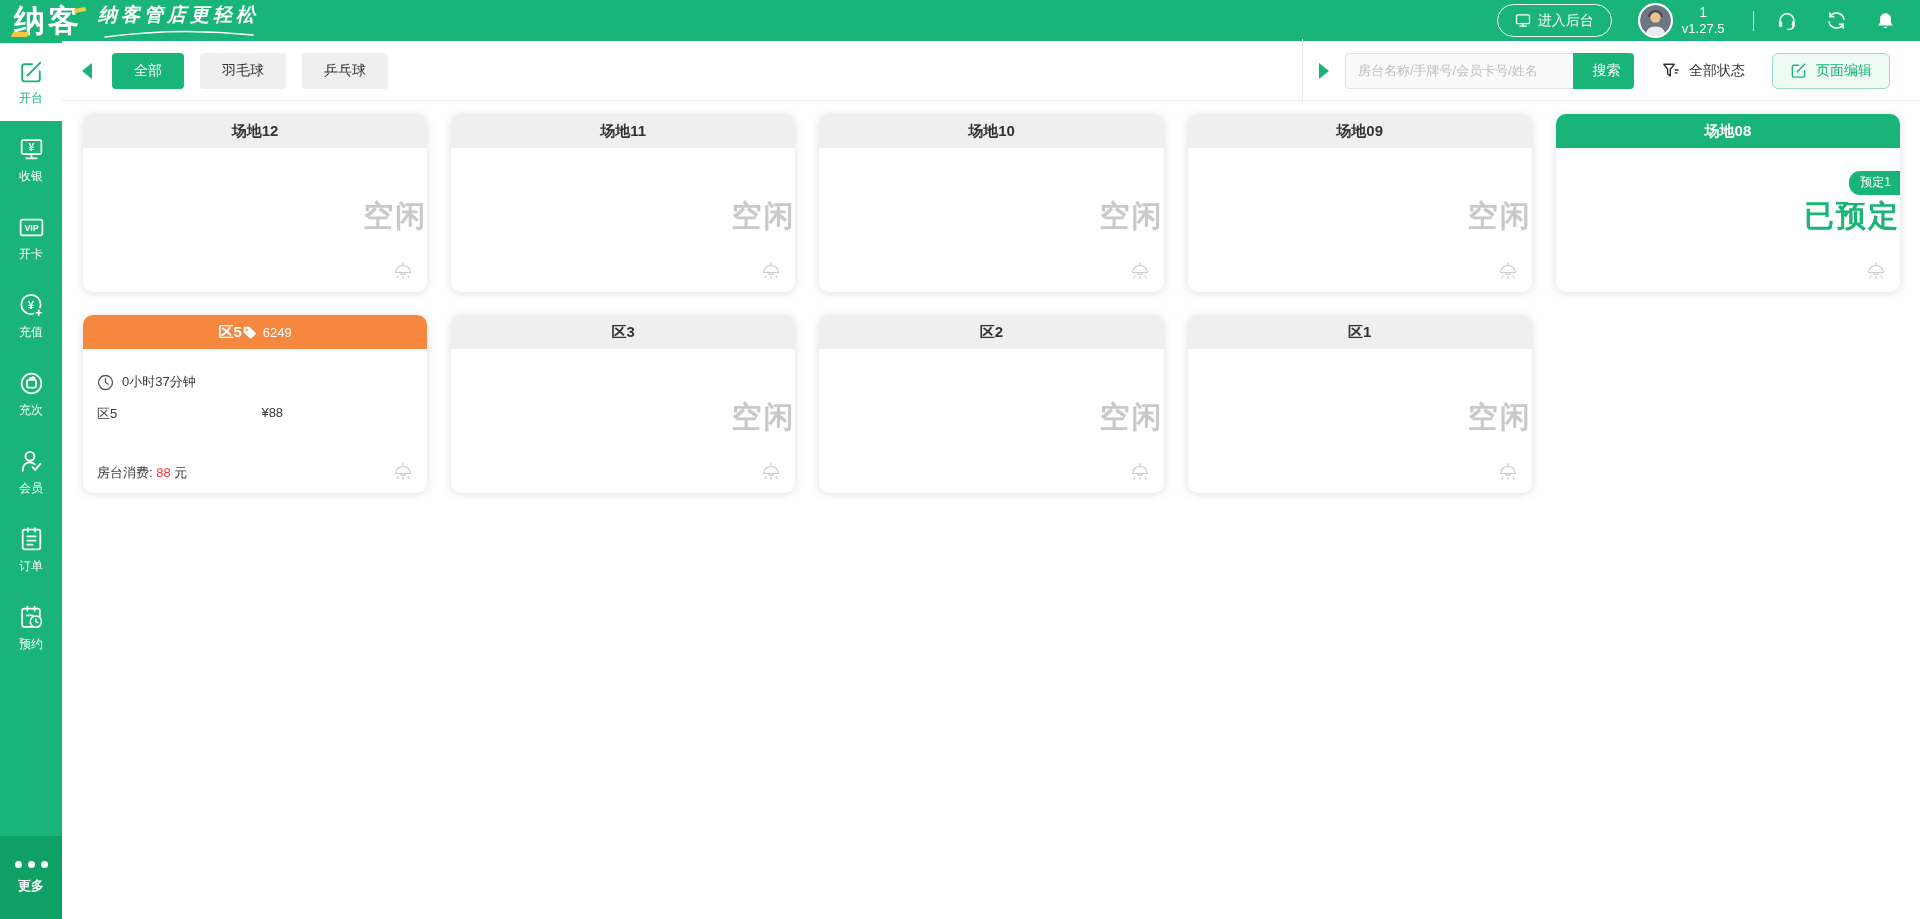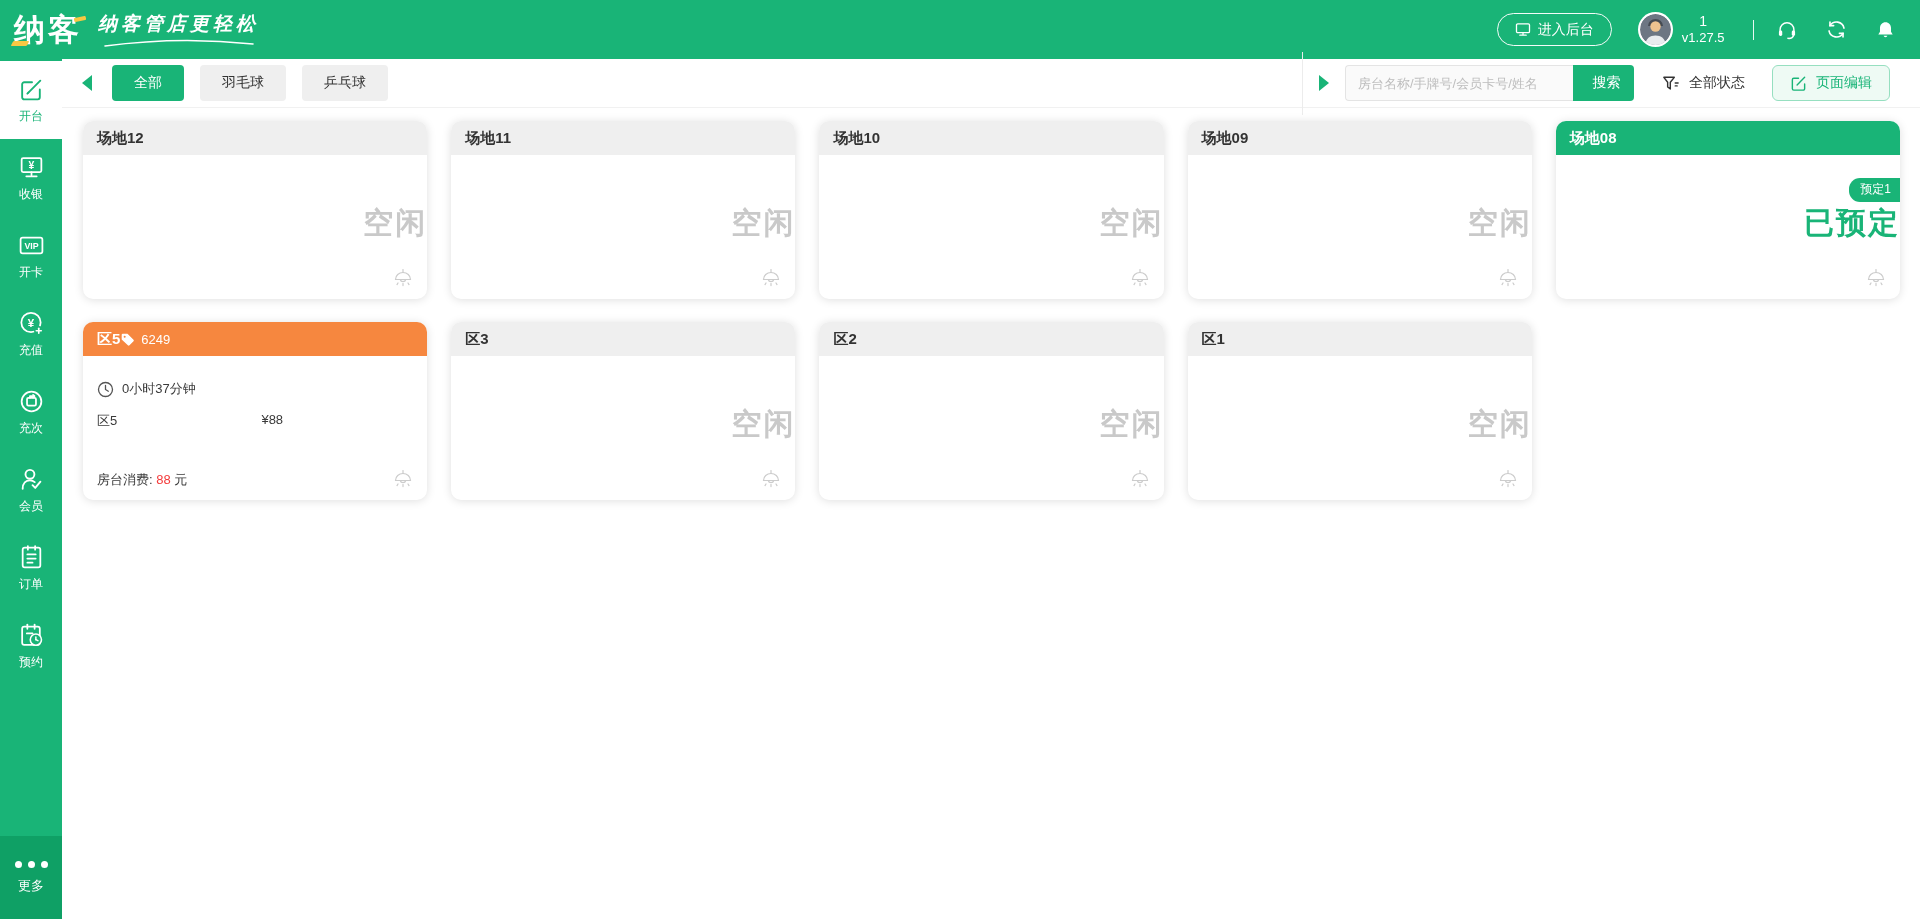--- a/index.html
+++ b/index.html
@@ -11,21 +11,21 @@
     --gray-header:#efefef;
     --text:#333;
     --idle:#c9c9c9;
     --red:#f43b3b;
   }
   html,body{width:1920px;height:919px;overflow:hidden;}
   body{font-family:"Liberation Sans","DejaVu Sans",sans-serif;background:#fff;color:var(--text);}
   .app{width:1920px;height:919px;display:flex;flex-direction:column;}
 
   
-  .top-header{height:59px;background:var(--green);display:flex;align-items:center;padding:0 22px 0 14px;flex:0 0 auto;}
+  .top-header{height:41px;background:var(--green);display:flex;align-items:center;padding:0 22px 0 14px;flex:0 0 auto;}
   .logo{position:relative;color:#fff;font-size:31px;font-weight:800;letter-spacing:3px;line-height:1;}
   .logo .accent{position:absolute;left:-2px;bottom:-1px;width:16px;height:5px;background:#f7c843;transform:skewX(-28deg);border-radius:1px;}
   .logo .accent2{position:absolute;right:-4px;top:3px;width:12px;height:4px;background:#f7c843;transform:rotate(-12deg);border-radius:1px;}
   .slogan-wrap{margin-left:16px;color:#fff;display:flex;flex-direction:column;align-items:center;}
   .slogan{font-size:19px;font-style:italic;letter-spacing:4px;font-weight:600;}
   .slogan-swoosh{margin-top:1px;}
   .hspacer{flex:1;}
   .backend-btn{height:33px;border:1px solid rgba(255,255,255,.95);border-radius:17px;color:#fff;display:flex;align-items:center;gap:7px;padding:0 17px;font-size:14px;cursor:pointer;background:transparent;}
   .avatar{width:35px;height:35px;border-radius:50%;margin-left:26px;background:#fff;display:flex;align-items:center;justify-content:center;overflow:hidden;cursor:pointer;}
   .version-block{margin-left:9px;color:#fff;text-align:center;line-height:1.25;}
@@ -36,47 +36,47 @@
   .hicon:last-child{margin-right:2px;}
 
   
   .body-wrap{flex:1;display:flex;min-height:0;}
 
   
   .sidebar{width:62px;background:var(--green);position:relative;flex:0 0 auto;display:flex;flex-direction:column;padding-top:2px;}
   .nav-item{height:78px;display:flex;flex-direction:column;align-items:center;justify-content:center;gap:5px;color:#fff;cursor:pointer;}
   .nav-item .nav-label{font-size:12px;}
   .nav-item.active{background:#fff;color:var(--green);}
-  .sidebar-more{position:absolute;bottom:0;left:0;width:62px;height:83px;background:var(--green-dark);display:flex;flex-direction:column;align-items:center;justify-content:center;gap:9px;color:#fff;cursor:pointer;}
+  .sidebar-more{position:absolute;bottom:0;left:0;width:62px;height:83px;background:var(--green-dark);display:flex;flex-direction:column;align-items:center;justify-content:center;gap:9px;color:#fff;cursor:pointer;font-weight:bold;}
   .dots{display:flex;gap:6px;}
   .dots i{width:7px;height:7px;border-radius:50%;background:#fff;}
   .sidebar-more .nav-label{font-size:13px;}
 
   
   .main{flex:1;background:#fff;display:flex;flex-direction:column;min-width:0;}
-  .toolbar{height:49px;flex:0 0 auto;display:flex;align-items:center;padding:0 30px 0 20px;border-bottom:1px solid #f1f1f1;}
+  .toolbar{height:60px;flex:0 0 auto;display:flex;align-items:center;padding:0 30px 0 20px;border-bottom:1px solid #f1f1f1;}
   .arrow{width:0;height:0;border-top:8px solid transparent;border-bottom:8px solid transparent;cursor:pointer;}
   .arrow.left{border-right:10px solid var(--green);margin-right:20px;}
   .arrow.right{border-left:10px solid var(--green);margin:0 16px;}
   .tabs{display:flex;gap:16px;}
   .tab{height:36px;padding:0 22px;border-radius:4px;background:var(--gray-header);color:var(--text);font-size:14px;display:flex;align-items:center;cursor:pointer;}
   .tab.active{background:var(--green);color:#fff;}
   .tbar-spacer{flex:1;}
   .tdivider{width:1px;height:63px;background:#ececec;}
   .search-group{display:flex;align-items:center;}
   .search-input{width:228px;height:36px;border:1px solid #e4e4e4;border-right:none;background:#fafafa;border-radius:4px 0 0 4px;padding:0 12px;font-size:13px;color:#333;outline:none;font-family:inherit;}
   .search-input::placeholder{color:#bdbdbd;}
   .search-btn{width:61px;height:36px;background:var(--green);color:#fff;border:none;border-radius:0 4px 4px 0;font-size:14px;cursor:pointer;font-family:inherit;padding-left:6px;}
   .filter-group{display:flex;align-items:center;gap:9px;margin-left:27px;font-size:14px;color:var(--text);cursor:pointer;}
   .page-edit-btn{margin-left:27px;height:36px;padding:0 17px;background:var(--green-light-bg);border:1px solid #96dfc0;border-radius:6px;color:var(--green);font-size:14px;display:flex;align-items:center;gap:9px;cursor:pointer;font-family:inherit;}
 
   
   .cards{padding:13px 20px 0 21px;display:grid;grid-template-columns:repeat(5,1fr);gap:23px 24px;}
   .card{height:178px;border-radius:10px;background:#fff;box-shadow:0 1px 10px rgba(0,0,0,.13);display:flex;flex-direction:column;overflow:hidden;cursor:pointer;}
-  .card-header{height:34px;flex:0 0 auto;display:flex;align-items:center;justify-content:flex-start;padding:0 14px;font-size:15px;font-weight:700;}
+  .card-header{height:34px;flex:0 0 auto;display:flex;align-items:center;justify-content:center;padding:0 14px;font-size:15px;font-weight:700;}
   .card-header.idle{background:var(--gray-header);color:var(--text);}
   .card-header.reserved{background:var(--green);color:#fff;}
   .card-header.occupied{background:var(--orange);color:#fff;}
   .tag-group{display:flex;align-items:center;gap:6px;font-size:13px;font-weight:400;}
   .card-body{flex:1;position:relative;}
   .status-text{position:absolute;left:0;right:0;top:50%;transform:translateY(-58%);text-align:right;font-size:30px;font-weight:700;letter-spacing:2px;}
   .status-text.idle{color:var(--idle);}
   .status-text.reserved{color:var(--green);}
   .reserve-badge{position:absolute;right:0;top:23px;background:var(--green);color:#fff;font-size:12px;padding:3px 9px 4px 11px;border-radius:11px 0 0 11px;}
   .lamp{position:absolute;right:12px;bottom:9px;}

